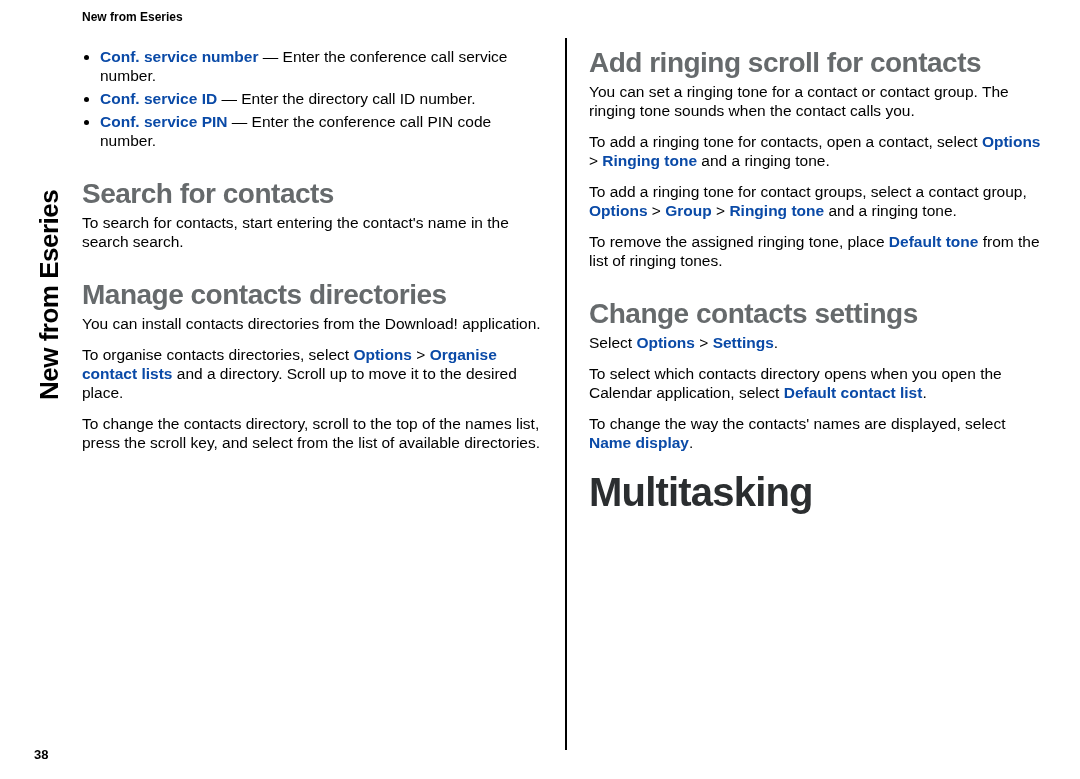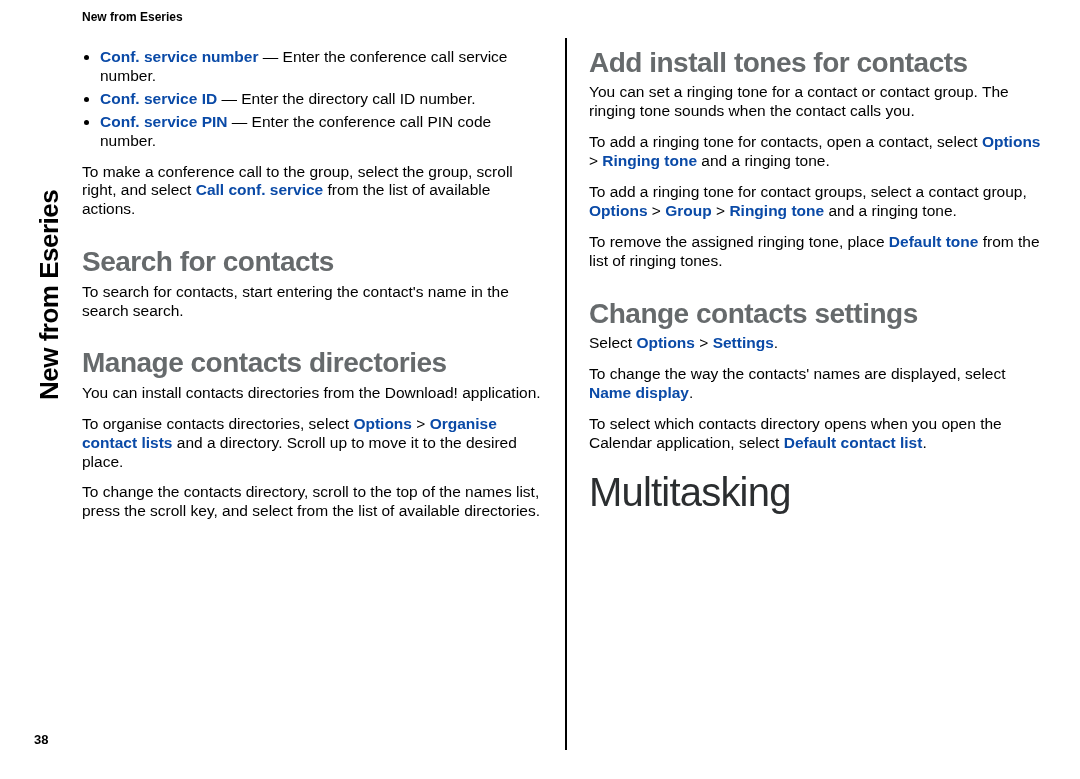--- a/index.html
+++ b/index.html
@@ -25,21 +25,21 @@
       transform: rotate(-90deg);
       transform-origin: left top;
       font-weight: 800;
       font-size: 26px;
       white-space: nowrap;
       letter-spacing: -0.5px;
     }
     .page-number {
       position: absolute;
       left: 34px;
-      bottom: 32px;
+      bottom: 17px;
       font-weight: 700;
       font-size: 13px;
     }
     .columns {
       display: flex;
       margin-left: 72px;
       margin-right: 20px;
       height: 712px;
     }
     .col {
@@ -60,21 +60,21 @@
     .hi { font-weight: 700; color: #0a4aa7; }
     h2.section {
       font-weight: 800;
       font-size: 28px;
       line-height: 1.05;
       color: #666a6c;
       margin: 8px 0 6px 0;
       letter-spacing: -0.5px;
     }
     h1.chapter {
-      font-weight: 400;
+      font-weight: 700;
       font-size: 40px;
       line-height: 1.05;
       color: #2b2e30;
       margin: 18px 0 6px 0;
       letter-spacing: -0.8px;
     }
     .gap-sm { height: 8px; }
   </style>
 </head>
 <body>
@@ -92,60 +92,57 @@
         <span class="bullet-term">Conf. service number</span><span> — Enter the conference call service number.</span>
       </li>
       <li>
         <span class="bullet-term">Conf. service ID</span><span> — Enter the directory call ID number.</span>
       </li>
       <li>
         <span class="bullet-term">Conf. service PIN</span><span> — Enter the conference call PIN code number.</span>
       </li>
     </ul>
 
-    <p>
-      <span>To make a conference call to the group, select the group, scroll right, and select </span><span class="hi">Call conf. service</span><span> from the list of available actions.</span>
-    </p>
 
     <div class="gap-sm"></div>
 
     <h2 class="section">Search for contacts</h2>
     <p>To search for contacts, start entering the contact's name in the search search.</p>
 
     <div class="gap-sm"></div>
 
     <h2 class="section">Manage contacts directories</h2>
     <p>You can install contacts directories from the Download! application.</p>
     <p>
       <span>To organise contacts directories, select </span><span class="hi">Options</span><span>  &gt;  </span><span class="hi">Organise contact lists</span><span> and a directory. Scroll up to move it to the desired place.</span>
     </p>
     <p>To change the contacts directory, scroll to the top of the names list, press the scroll key, and select from the list of available directories.</p>
   </div>
 
   <div class="col">
-    <h2 class="section" style="margin-top:0">Add install tones for contacts</h2>
+    <h2 class="section" style="margin-top:0">Add ringing scroll for contacts</h2>
     <p>You can set a ringing tone for a contact or contact group. The ringing tone sounds when the contact calls you.</p>
     <p>
       <span>To add a ringing tone for contacts, open a contact, select </span><span class="hi">Options</span><span>  &gt;  </span><span class="hi">Ringing tone</span><span> and a ringing tone.</span>
     </p>
     <p>
       <span>To add a ringing tone for contact groups, select a contact group, </span><span class="hi">Options</span><span>  &gt;  </span><span class="hi">Group</span><span>  &gt;  </span><span class="hi">Ringing tone</span><span> and a ringing tone.</span>
     </p>
     <p>
       <span>To remove the assigned ringing tone, place </span><span class="hi">Default tone</span><span> from the list of ringing tones.</span>
     </p>
 
     <div class="gap-sm"></div>
 
     <h2 class="section">Change contacts settings</h2>
     <p>
       <span>Select </span><span class="hi">Options</span><span>  &gt;  </span><span class="hi">Settings</span><span>.</span>
     </p>
     <p>
-      <span>To change the way the contacts' names are displayed, select </span><span class="hi">Name display</span><span>.</span>
+      <span>To select which contacts directory opens when you open the Calendar application, select </span><span class="hi">Default contact list</span><span>.</span>
     </p>
     <p>
-      <span>To select which contacts directory opens when you open the Calendar application, select </span><span class="hi">Default contact list</span><span>.</span>
+      <span>To change the way the contacts' names are displayed, select </span><span class="hi">Name display</span><span>.</span>
     </p>
 
     <h1 class="chapter">Multitasking</h1>
   </div>
 </div>
 
 </body></html>

